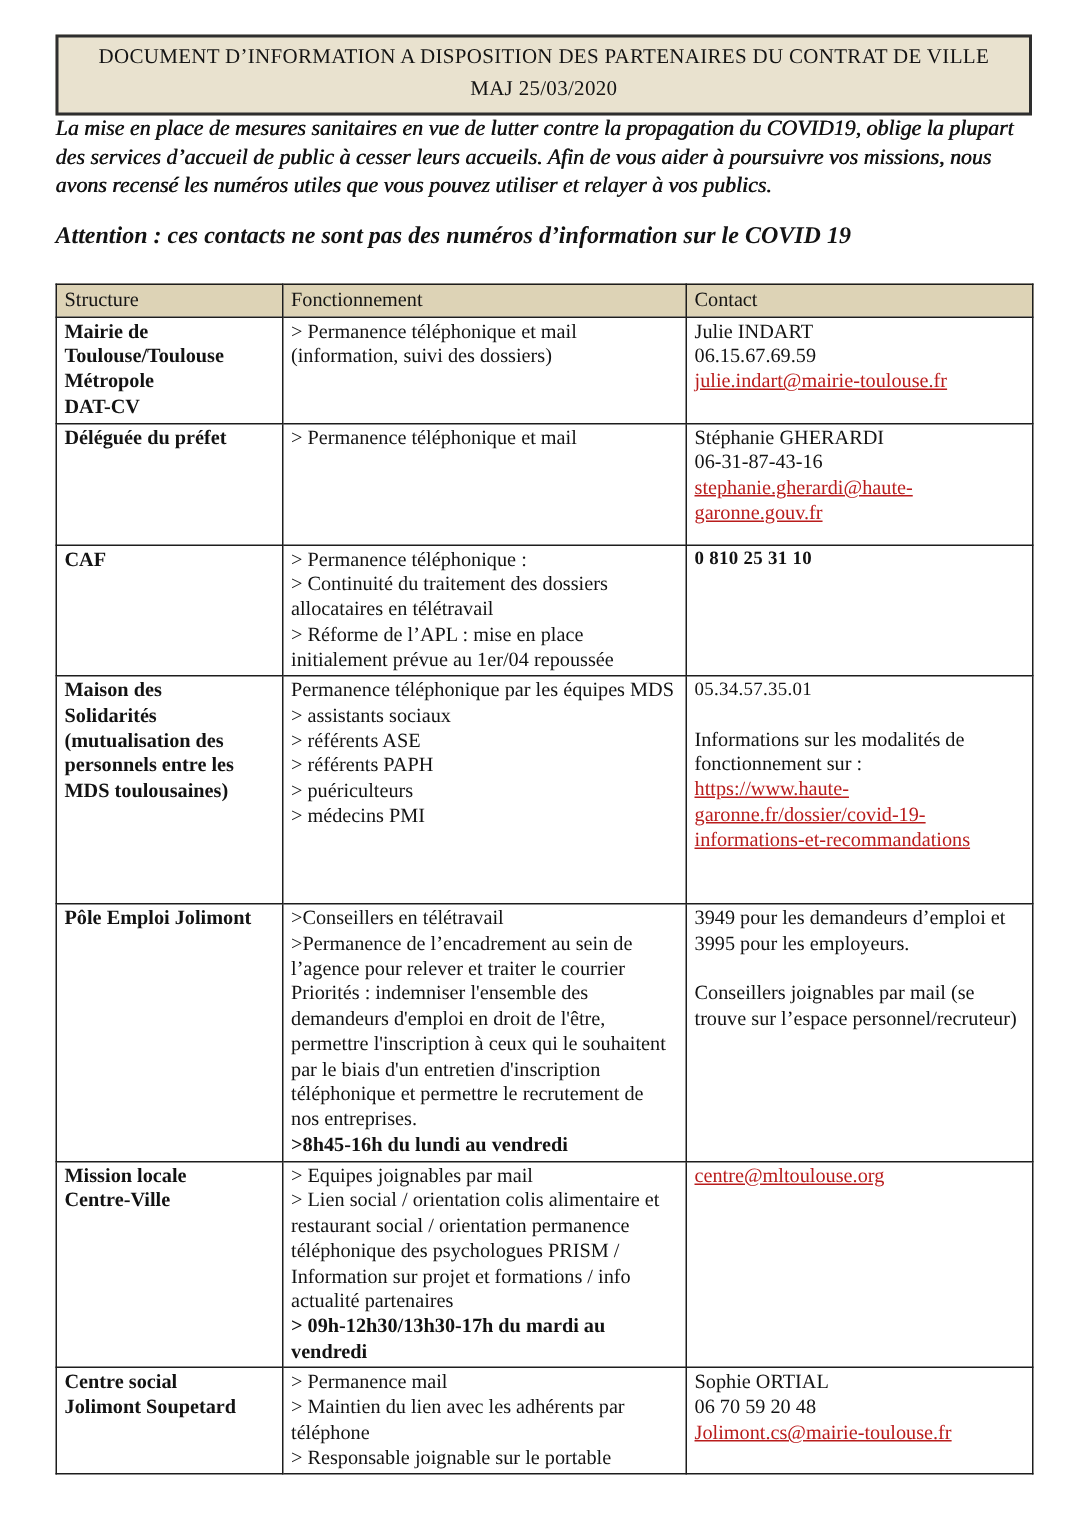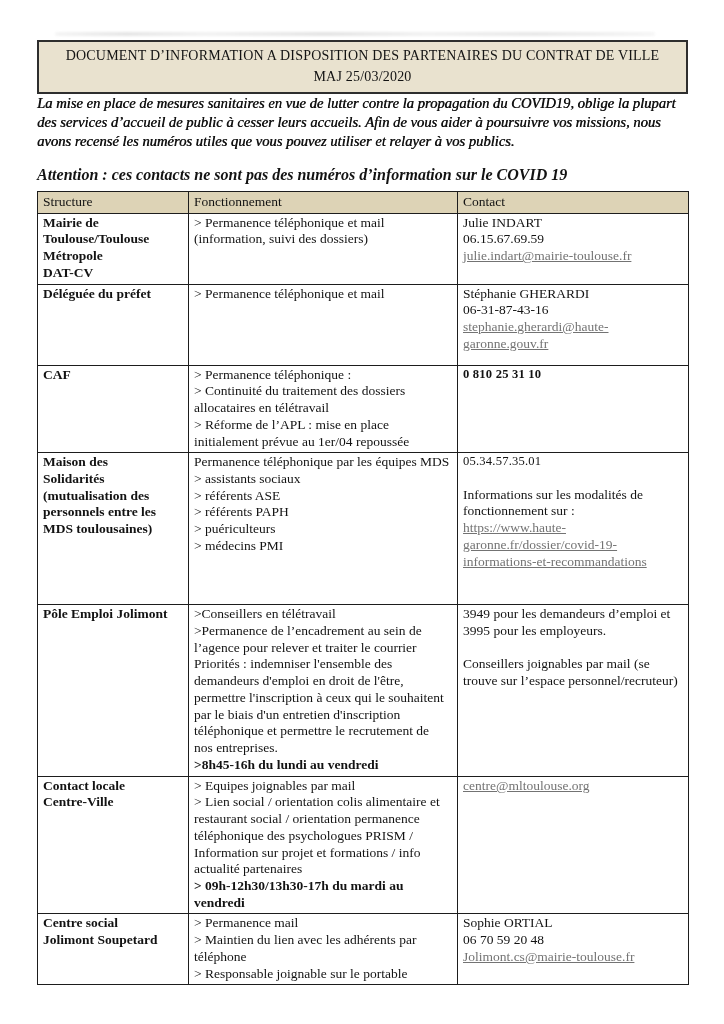--- a/index.html
+++ b/index.html
@@ -9,21 +9,21 @@
     color:#131313;
     position:relative;
     overflow:hidden;
   }
   .page{position:relative;width:724px;height:1024px;}
   .scan-artifact{
     position:absolute;top:32px;left:55px;width:600px;height:4px;
     background:linear-gradient(90deg,#ededed 0%,#d2d2d2 12%,#e9e9e9 25%,#cfcfcf 45%,#e8e8e8 62%,#d6d6d6 80%,#efefef 100%);
     opacity:.55;filter:blur(1px);border-radius:2px;
   }
-  .content{position:absolute;top:40px;left:37px;width:651px;}
+  .content{position:absolute;top:23px;left:37px;width:651px;}
   .titlebox{
     box-sizing:border-box;width:651px;
     border:2px solid #2e2e2e;
     background:#e9e2cf;
     text-align:center;
     font-size:14px;line-height:1.5;
     padding:3px 6px 5px 6px;
     letter-spacing:.2px;
   }
   .intro{
@@ -32,21 +32,21 @@
     margin-top:0;
     text-shadow:0.4px 0 0 currentColor;
   }
   .warning{
     font-style:italic;font-weight:bold;
     font-size:16px;
     margin-top:15px;
   }
   table.contacts{
     border-collapse:collapse;
-    width:651px;margin-top:7px;
+    width:651px;margin-top:22px;
     font-size:13.5px;
     table-layout:fixed;
   }
   table.contacts td{
     border:1.6px solid #1d1d1d;
     vertical-align:top;
     padding:1px 6px 2px 5px;
     line-height:1.24;
   }
   tr.head td{
@@ -55,21 +55,21 @@
     height:15px;
   }
   .lines{white-space:pre-line;overflow-wrap:break-word;}
   .bold{font-weight:bold;}
   .phone-sans{
     font-family:Liberation Serif, serif;
     font-size:12.6px;
     letter-spacing:.2px;
   }
   a.doclink{
-    color:#737373;
+    color:#b91c1c;
     text-decoration:underline;
     display:block;
     overflow-wrap:anywhere;
     cursor:pointer;
   }
   tr.r1 td{height:64px;}
   tr.r2 td{height:77px;}
   tr.r3 td{height:78px;}
   tr.r4 td{height:148px;}
   tr.r5 td{height:166px;}
@@ -187,21 +187,21 @@
           </td>
           <td>
             <div class="lines">3949 pour les demandeurs d’emploi et 3995 pour les employeurs.
 
 Conseillers joignables par mail (se trouve sur l’espace personnel/recruteur)</div>
           </td>
         </tr>
 
         <tr class="r6">
           <td>
-              <div class="lines bold">Contact locale
+              <div class="lines bold">Mission locale
 Centre-Ville</div>
             </td>
           <td>
             <div class="lines">&gt; Equipes joignables par mail
 &gt; Lien social / orientation colis alimentaire et restaurant social / orientation permanence téléphonique des psychologues PRISM / Information sur projet et formations / info actualité partenaires</div>
             <div class="lines bold">&gt; 09h-12h30/13h30-17h du mardi au vendredi</div>
           </td>
           <td>
             <a class="doclink">centre@mltoulouse.org</a>
           </td>

